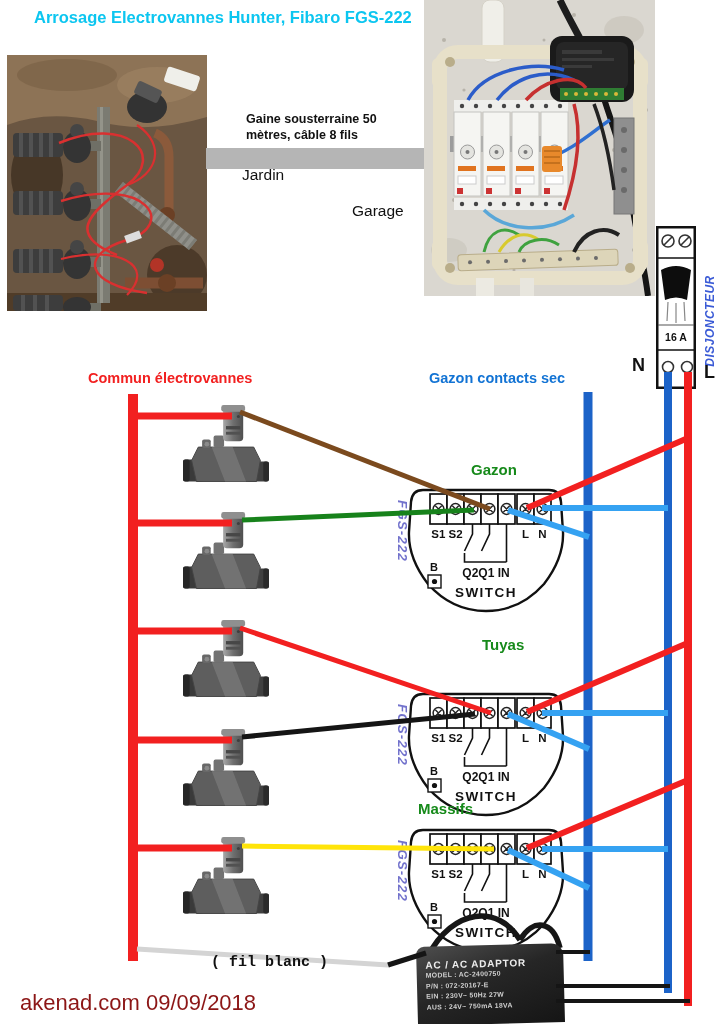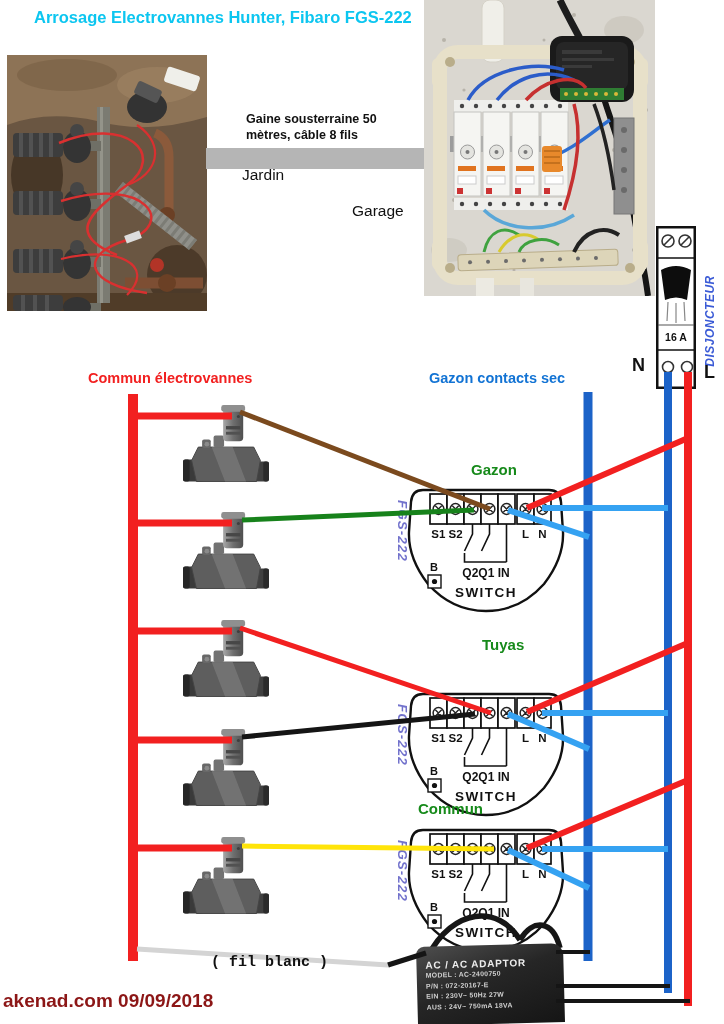--- a/index.html
+++ b/index.html
@@ -22,21 +22,21 @@
   .zone-massifs{left:418px;top:800px;}
   .fgs-label{width:18px;height:110px;writing-mode:vertical-rl;font-size:13.5px;font-style:italic;
              font-weight:bold;color:var(--c-fgs,#7272cc);letter-spacing:1px;left:392px;}
   .fgs-1{top:500px;} .fgs-2{top:704px;} .fgs-3{top:840px;}
   .nl-label{font-size:18px;font-weight:bold;color:#111;}
   .n-label{left:632px;top:355px;} .l-label{left:704px;top:362px;}
   .disjoncteur-label{left:651px;top:313px;width:120px;height:16px;text-align:center;
       transform:rotate(-90deg);font-size:12px;font-style:italic;font-weight:bold;
       color:var(--c-disjoncteur,#3b5bd6);letter-spacing:.5px;}
   .fil-blanc{left:211px;top:954px;font-size:15px;font-weight:bold;color:#111;font-family:Liberation Mono, monospace;}
-  .footer{left:3px;top:990px;font-size:19px;font-weight:bold;color:var(--c-footer,#8c1616);}
+  .footer{left:20px;top:990px;font-size:22px;font-weight:normal;color:var(--c-footer,#8c1616);}
   .adaptor{left:417px;top:945px;width:147px;height:79px;transform:rotate(-1.5deg);
      background:linear-gradient(160deg,#4e4e4e,#262626 45%,#151515);border-radius:8px 12px 0 0;
      padding:0;box-sizing:border-box;}
   .adaptor-inner{padding:13px 0 0 9px;}
   .adaptor-title{font-size:10px;font-weight:bold;color:#ededed;letter-spacing:.8px;}
   .adaptor-line{font-size:6.9px;font-weight:bold;color:#cfcfcf;letter-spacing:.3px;line-height:1.55;}
   .wire-layer{left:0;top:0;pointer-events:none;}
   .fgs-body{fill:#fff;stroke:#111;stroke-width:2.4px;}
   .fgs-term{fill:#fff;stroke:#111;stroke-width:1.7px;}
 </style>
@@ -427,21 +427,21 @@
     <text x="83" y="113" text-anchor="middle" font-size="13.5" font-weight="bold" letter-spacing="1.5" fill="#111">SWITCH</text>
   </svg>
 </div>
 
   <div class="abs fgs-label fgs-1">FGS-222</div>
   <div class="abs fgs-label fgs-2">FGS-222</div>
   <div class="abs fgs-label fgs-3">FGS-222</div>
 
   <div class="abs zone-label zone-gazon">Gazon</div>
   <div class="abs zone-label zone-tuyas">Tuyas</div>
-  <div class="abs zone-label zone-massifs">Commun</div>
+  <div class="abs zone-label zone-massifs">Massifs</div>
 
   <svg class="abs" style="left:408px;top:898px;overflow:visible" width="170" height="55" viewBox="0 0 170 55">
     <path d="M20,58 C45,10 90,6 112,42" stroke="#161616" stroke-width="5.5" fill="none"></path>
     <path d="M112,42 C125,20 145,22 152,50" stroke="#161616" stroke-width="5.5" fill="none"></path>
   </svg>
 
   <div class="abs adaptor">
     <div class="adaptor-inner">
       <div class="adaptor-title">AC / AC ADAPTOR</div>
       <div class="adaptor-line">MODEL : AC-2400750</div>

